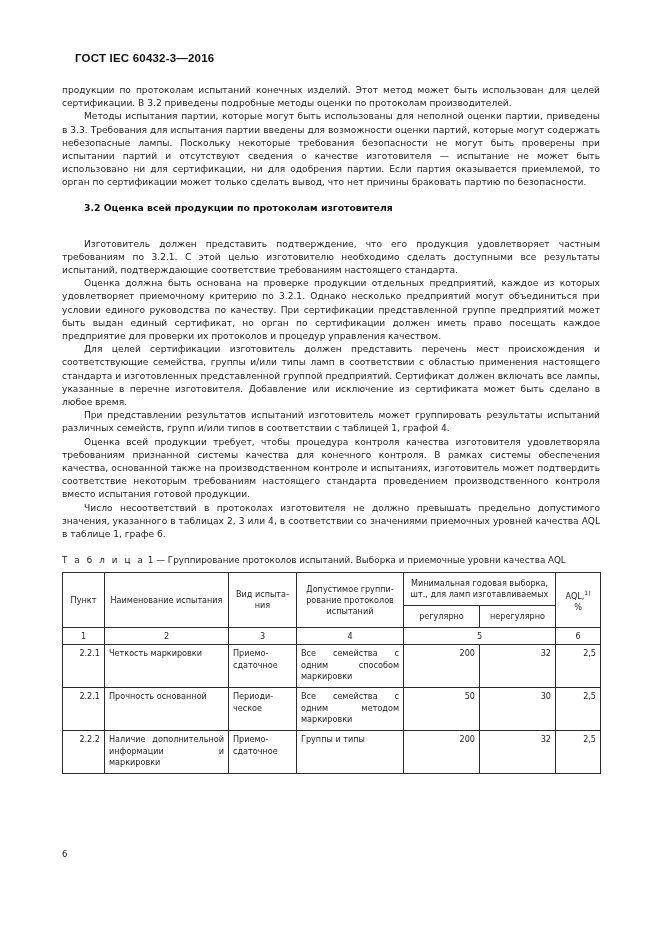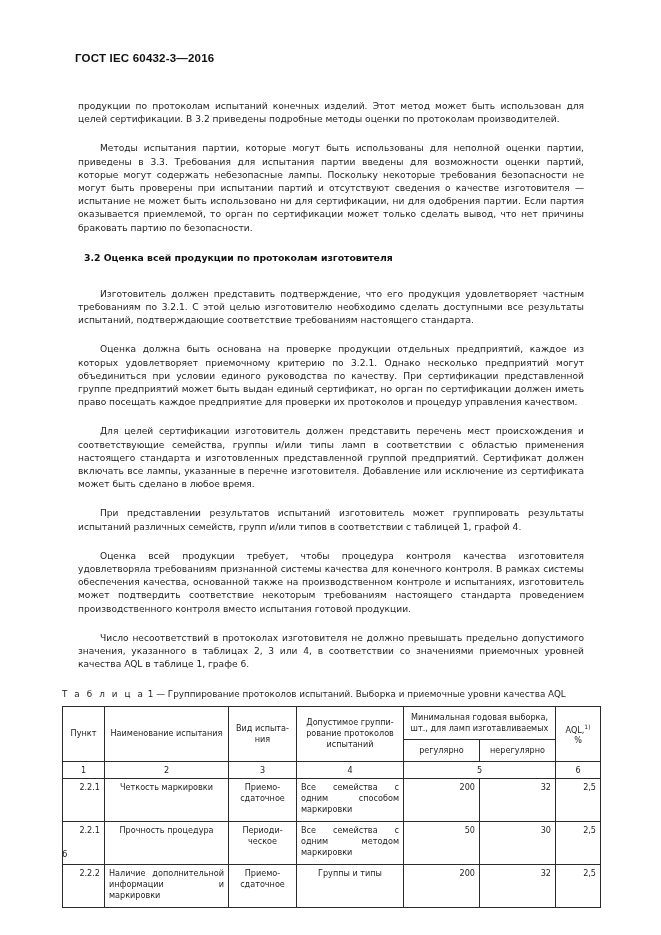--- a/index.html
+++ b/index.html
@@ -31,21 +31,21 @@
     color: #111111;
     white-space: nowrap;
   }
   .content {
     position: absolute;
     left: 62px;
     top: 84px;
     width: 538px;
   }
   p.body-par {
-    margin: 16px;
+    margin: 0;
     font-family: "DejaVu Sans", sans-serif;
     font-size: 9.1px;
     line-height: 13.2px;
     text-align: justify;
     text-indent: 22px;
     color: #1d1d1d;
     hyphens: manual;
   }
   p.body-par.no-indent {
     text-indent: 0;
@@ -98,21 +98,21 @@
     border-bottom-color: #111111;
   }
   td.cell-center {
     text-align: right;
   }
   td.cell-justify {
     text-align: justify;
     line-height: 11.4px;
   }
   td.cell-left {
-    text-align: center;
+    text-align: left;
     line-height: 11.4px;
   }
   .col1 { width: 42px; }
   .col2 { width: 124px; }
   .col3 { width: 68px; }
   .col4 { width: 107px; }
   .col5 { width: 76px; }
   .col6 { width: 76px; }
   .col7 { width: 45px; }
   .sup {
@@ -198,21 +198,21 @@
           <td class="cell-center">2.2.1</td>
           <td class="cell-left">Четкость маркировки</td>
           <td class="cell-left">Приемо-сдаточное</td>
           <td class="cell-justify">Все семейства с одним способом маркировки</td>
           <td class="cell-center">200</td>
           <td class="cell-center">32</td>
           <td class="cell-center">2,5</td>
         </tr>
         <tr class="row-tall">
           <td class="cell-center">2.2.1</td>
-          <td class="cell-left">Прочность процедура</td>
+          <td class="cell-left">Прочность основанной</td>
           <td class="cell-left">Периоди-ческое</td>
           <td class="cell-justify">Все семейства с одним методом маркировки</td>
           <td class="cell-center">50</td>
           <td class="cell-center">30</td>
           <td class="cell-center">2,5</td>
         </tr>
         <tr class="row-tall">
           <td class="cell-center">2.2.2</td>
           <td class="cell-justify">Наличие дополнительной информации и маркировки</td>
           <td class="cell-left">Приемо-сдаточное</td>

